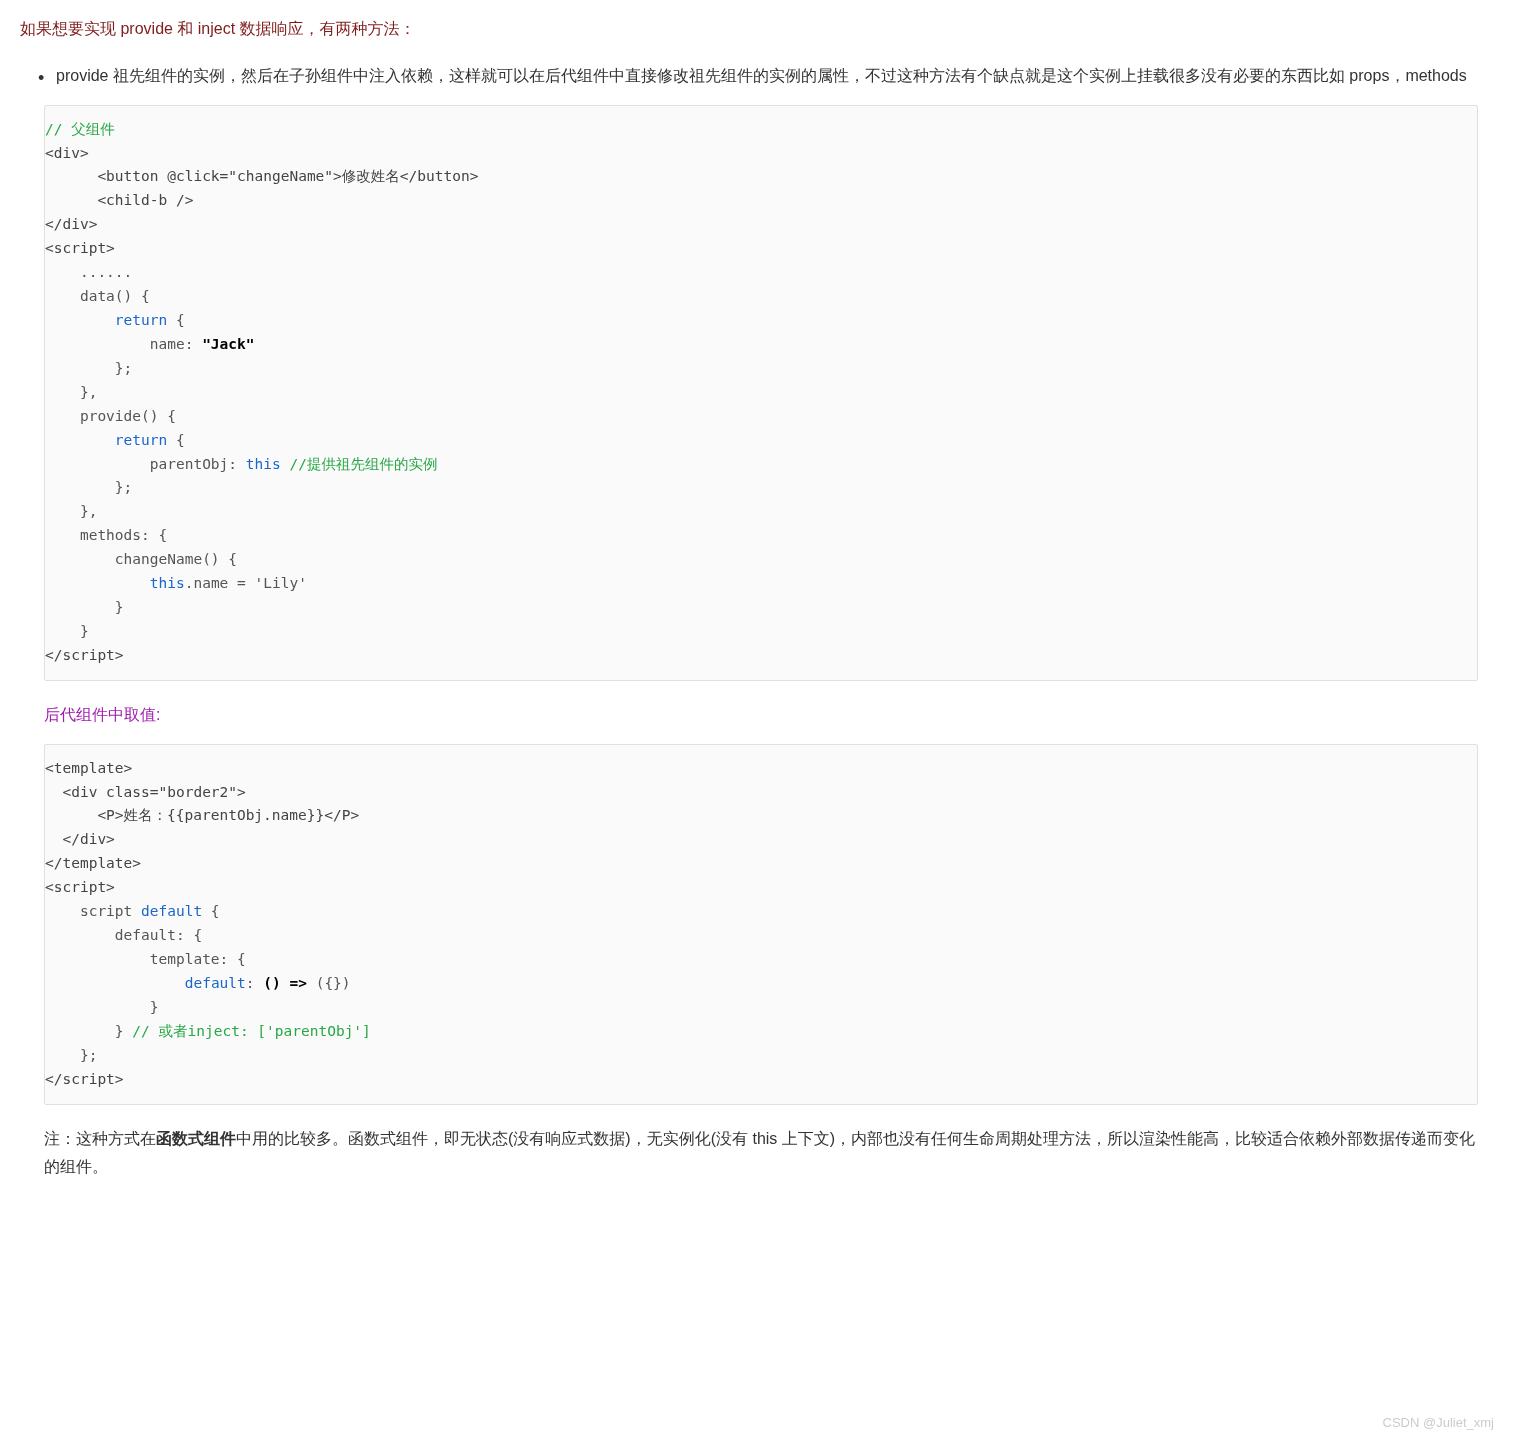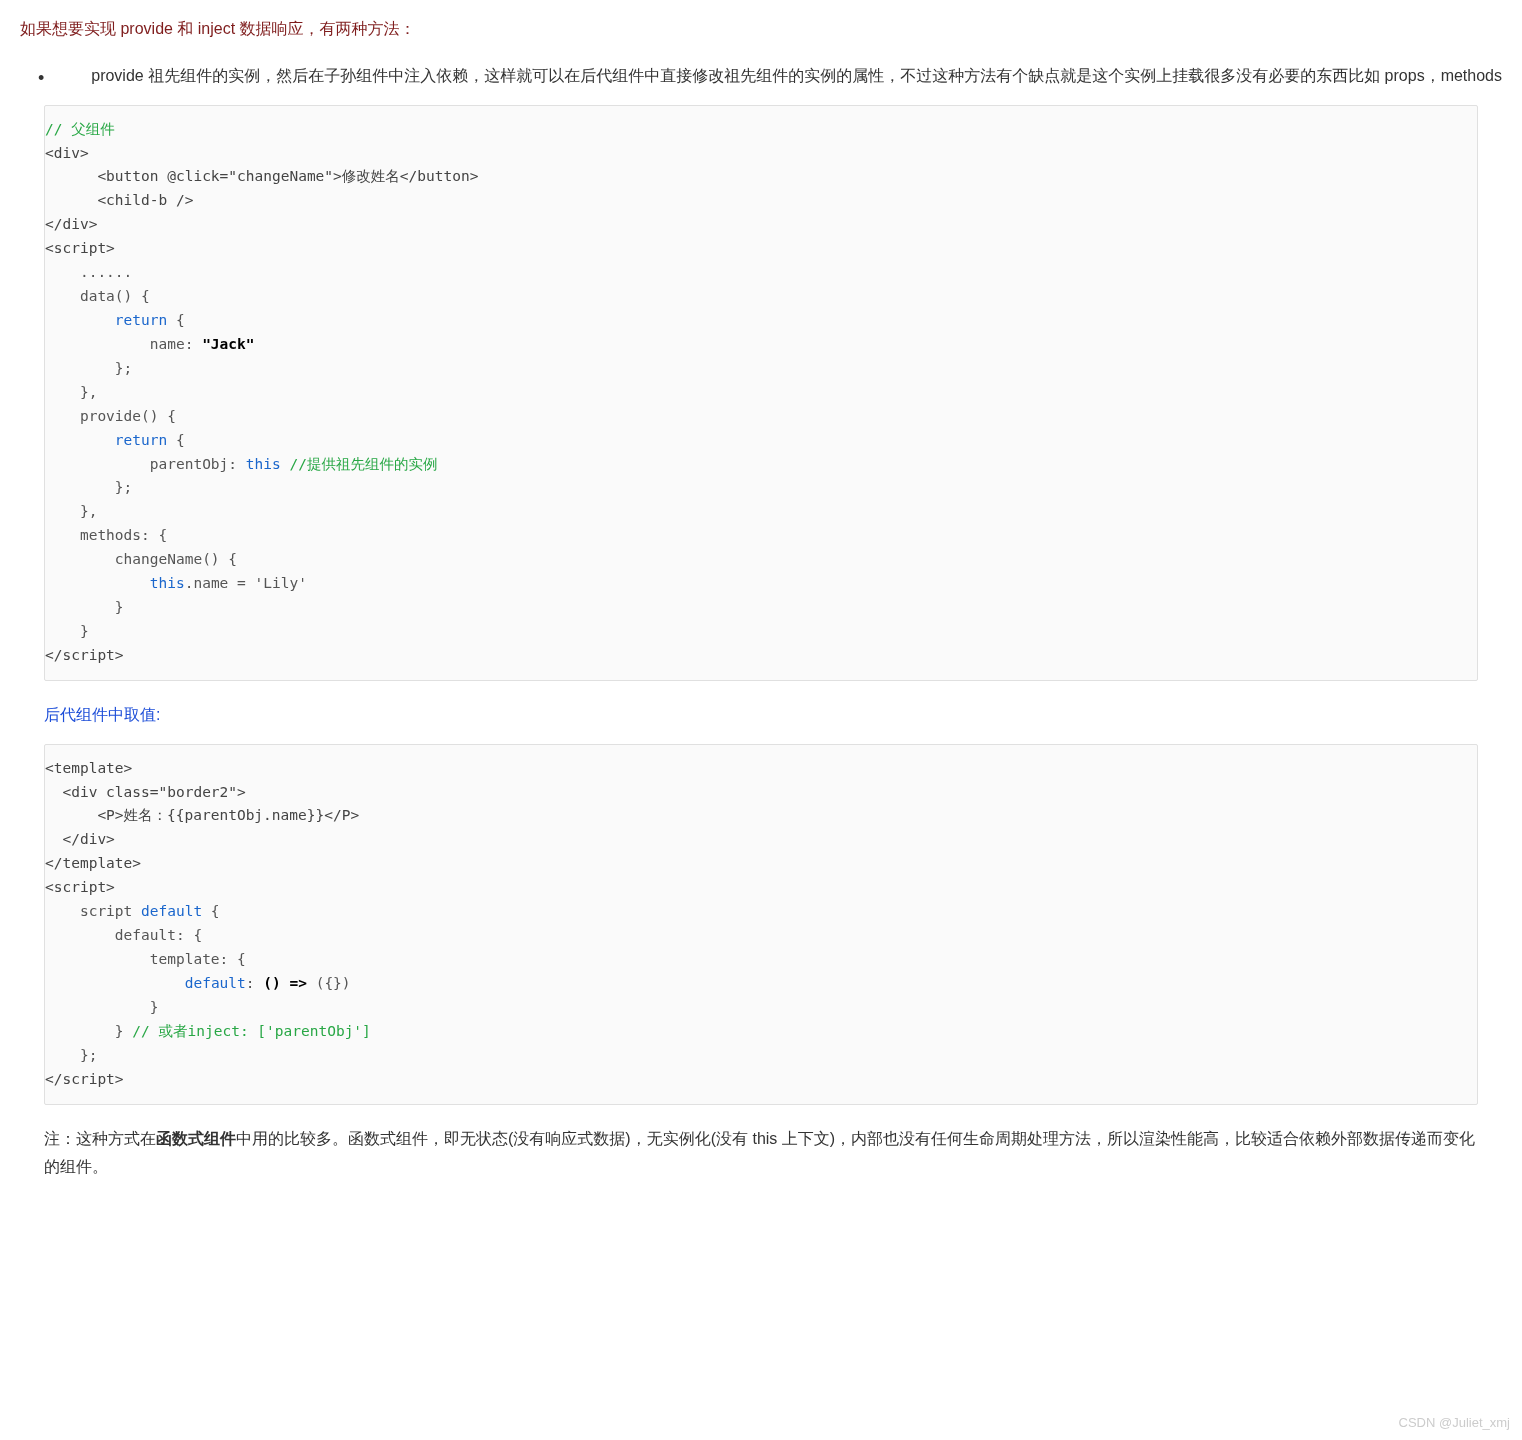--- a/index.html
+++ b/index.html
@@ -21,21 +21,20 @@
     }
     ul {
       list-style: none;
       padding-left: 18px;
     }
     ul li {
       position: relative;
       padding-left: 18px;
       margin-bottom: 4px;
       color: #333;
-      text-align: right;
     }
     ul li::before {
       content: "•";
       position: absolute;
       left: 0;
       top: 0;
       color: #333;
       font-size: 18px;
     }
     .code-block {
@@ -50,35 +49,35 @@
       white-space: pre;
       overflow-x: auto;
       border-radius: 2px;
     }
     .tag { color: #444; }
     .keyword { color: #1a66cc; }
     .comment { color: #28a745; }
     .bold { font-weight: 700; color: #000; }
     .sub-heading {
       margin: 20px 24px 12px 24px;
-      color: #1d4ed8;
+      color: #a21caf;
       font-weight: 500;
     }
     .note-text {
       margin: 16px 24px 16px 24px;
       color: #333;
       line-height: 1.8;
     }
     .note-text strong {
       font-weight: 700;
     }
     .watermark {
       position: fixed;
       bottom: 6px;
-      right: 12px;
+      right: 28px;
       color: #ccc;
       font-size: 13px;
       pointer-events: none;
     }
   </style>
 </head>
 <body>
 
 <p class="intro-text">如果想要实现 provide 和 inject 数据响应，有两种方法：</p>
 

